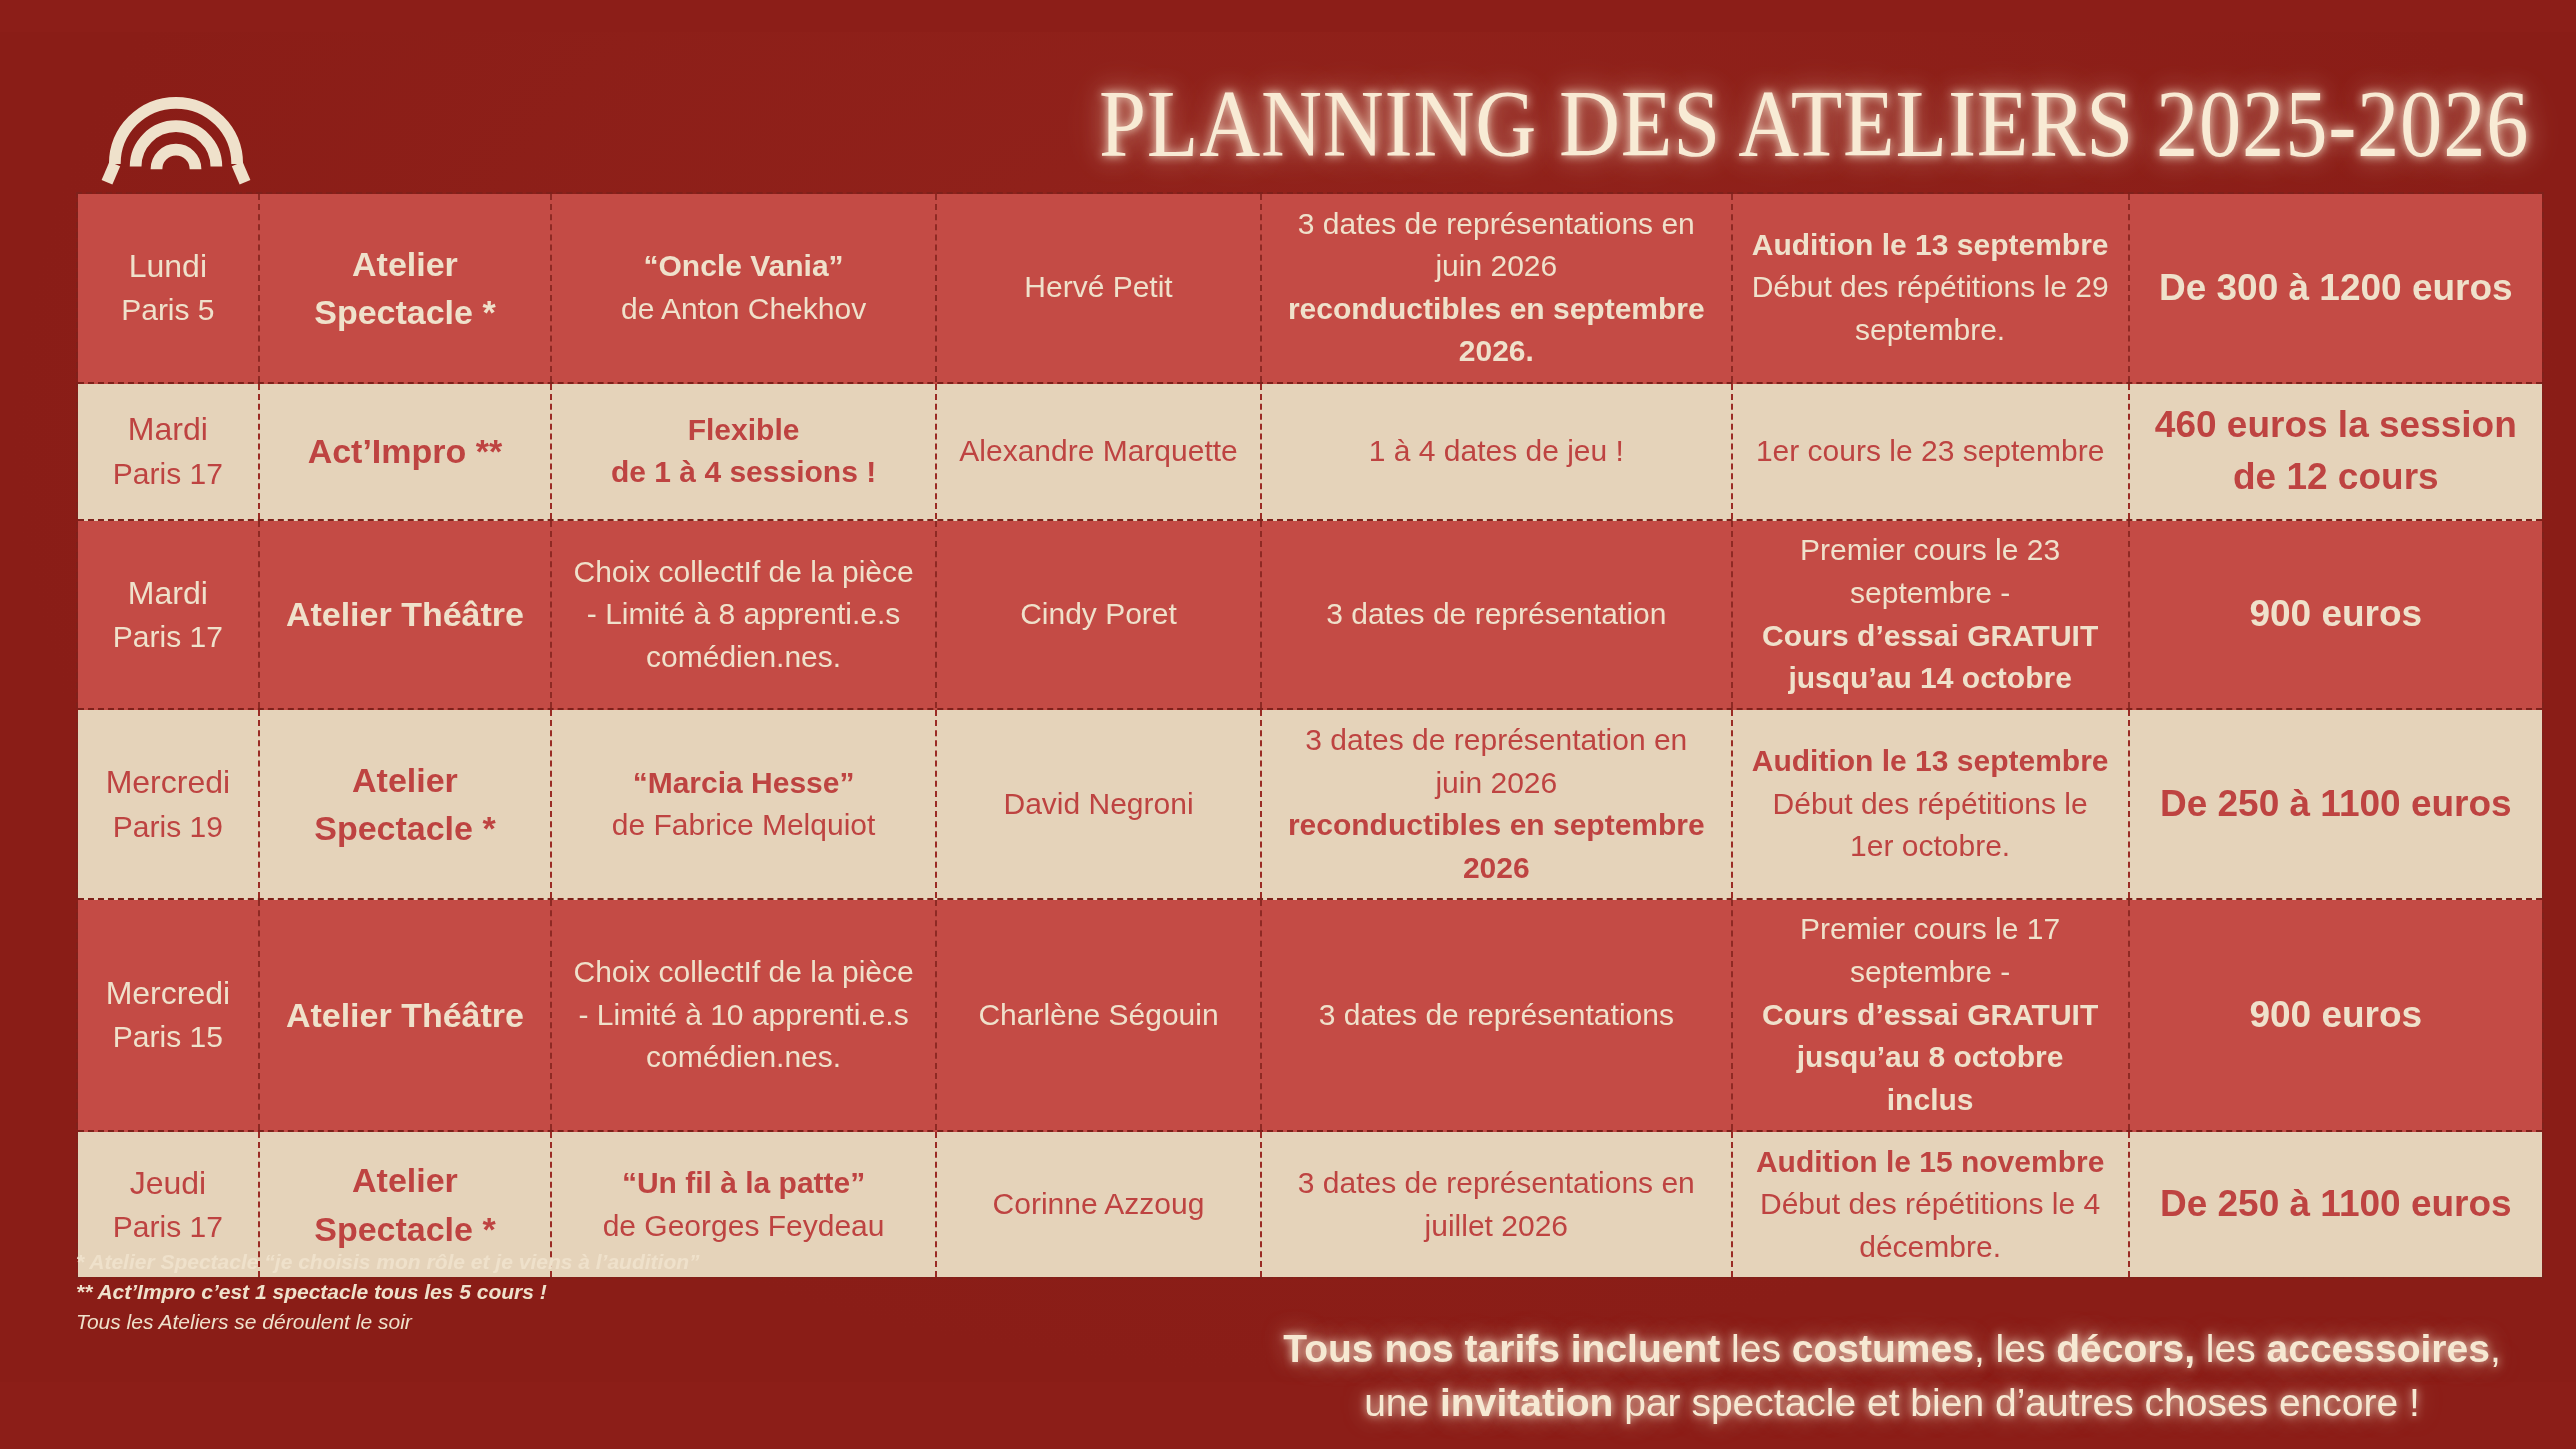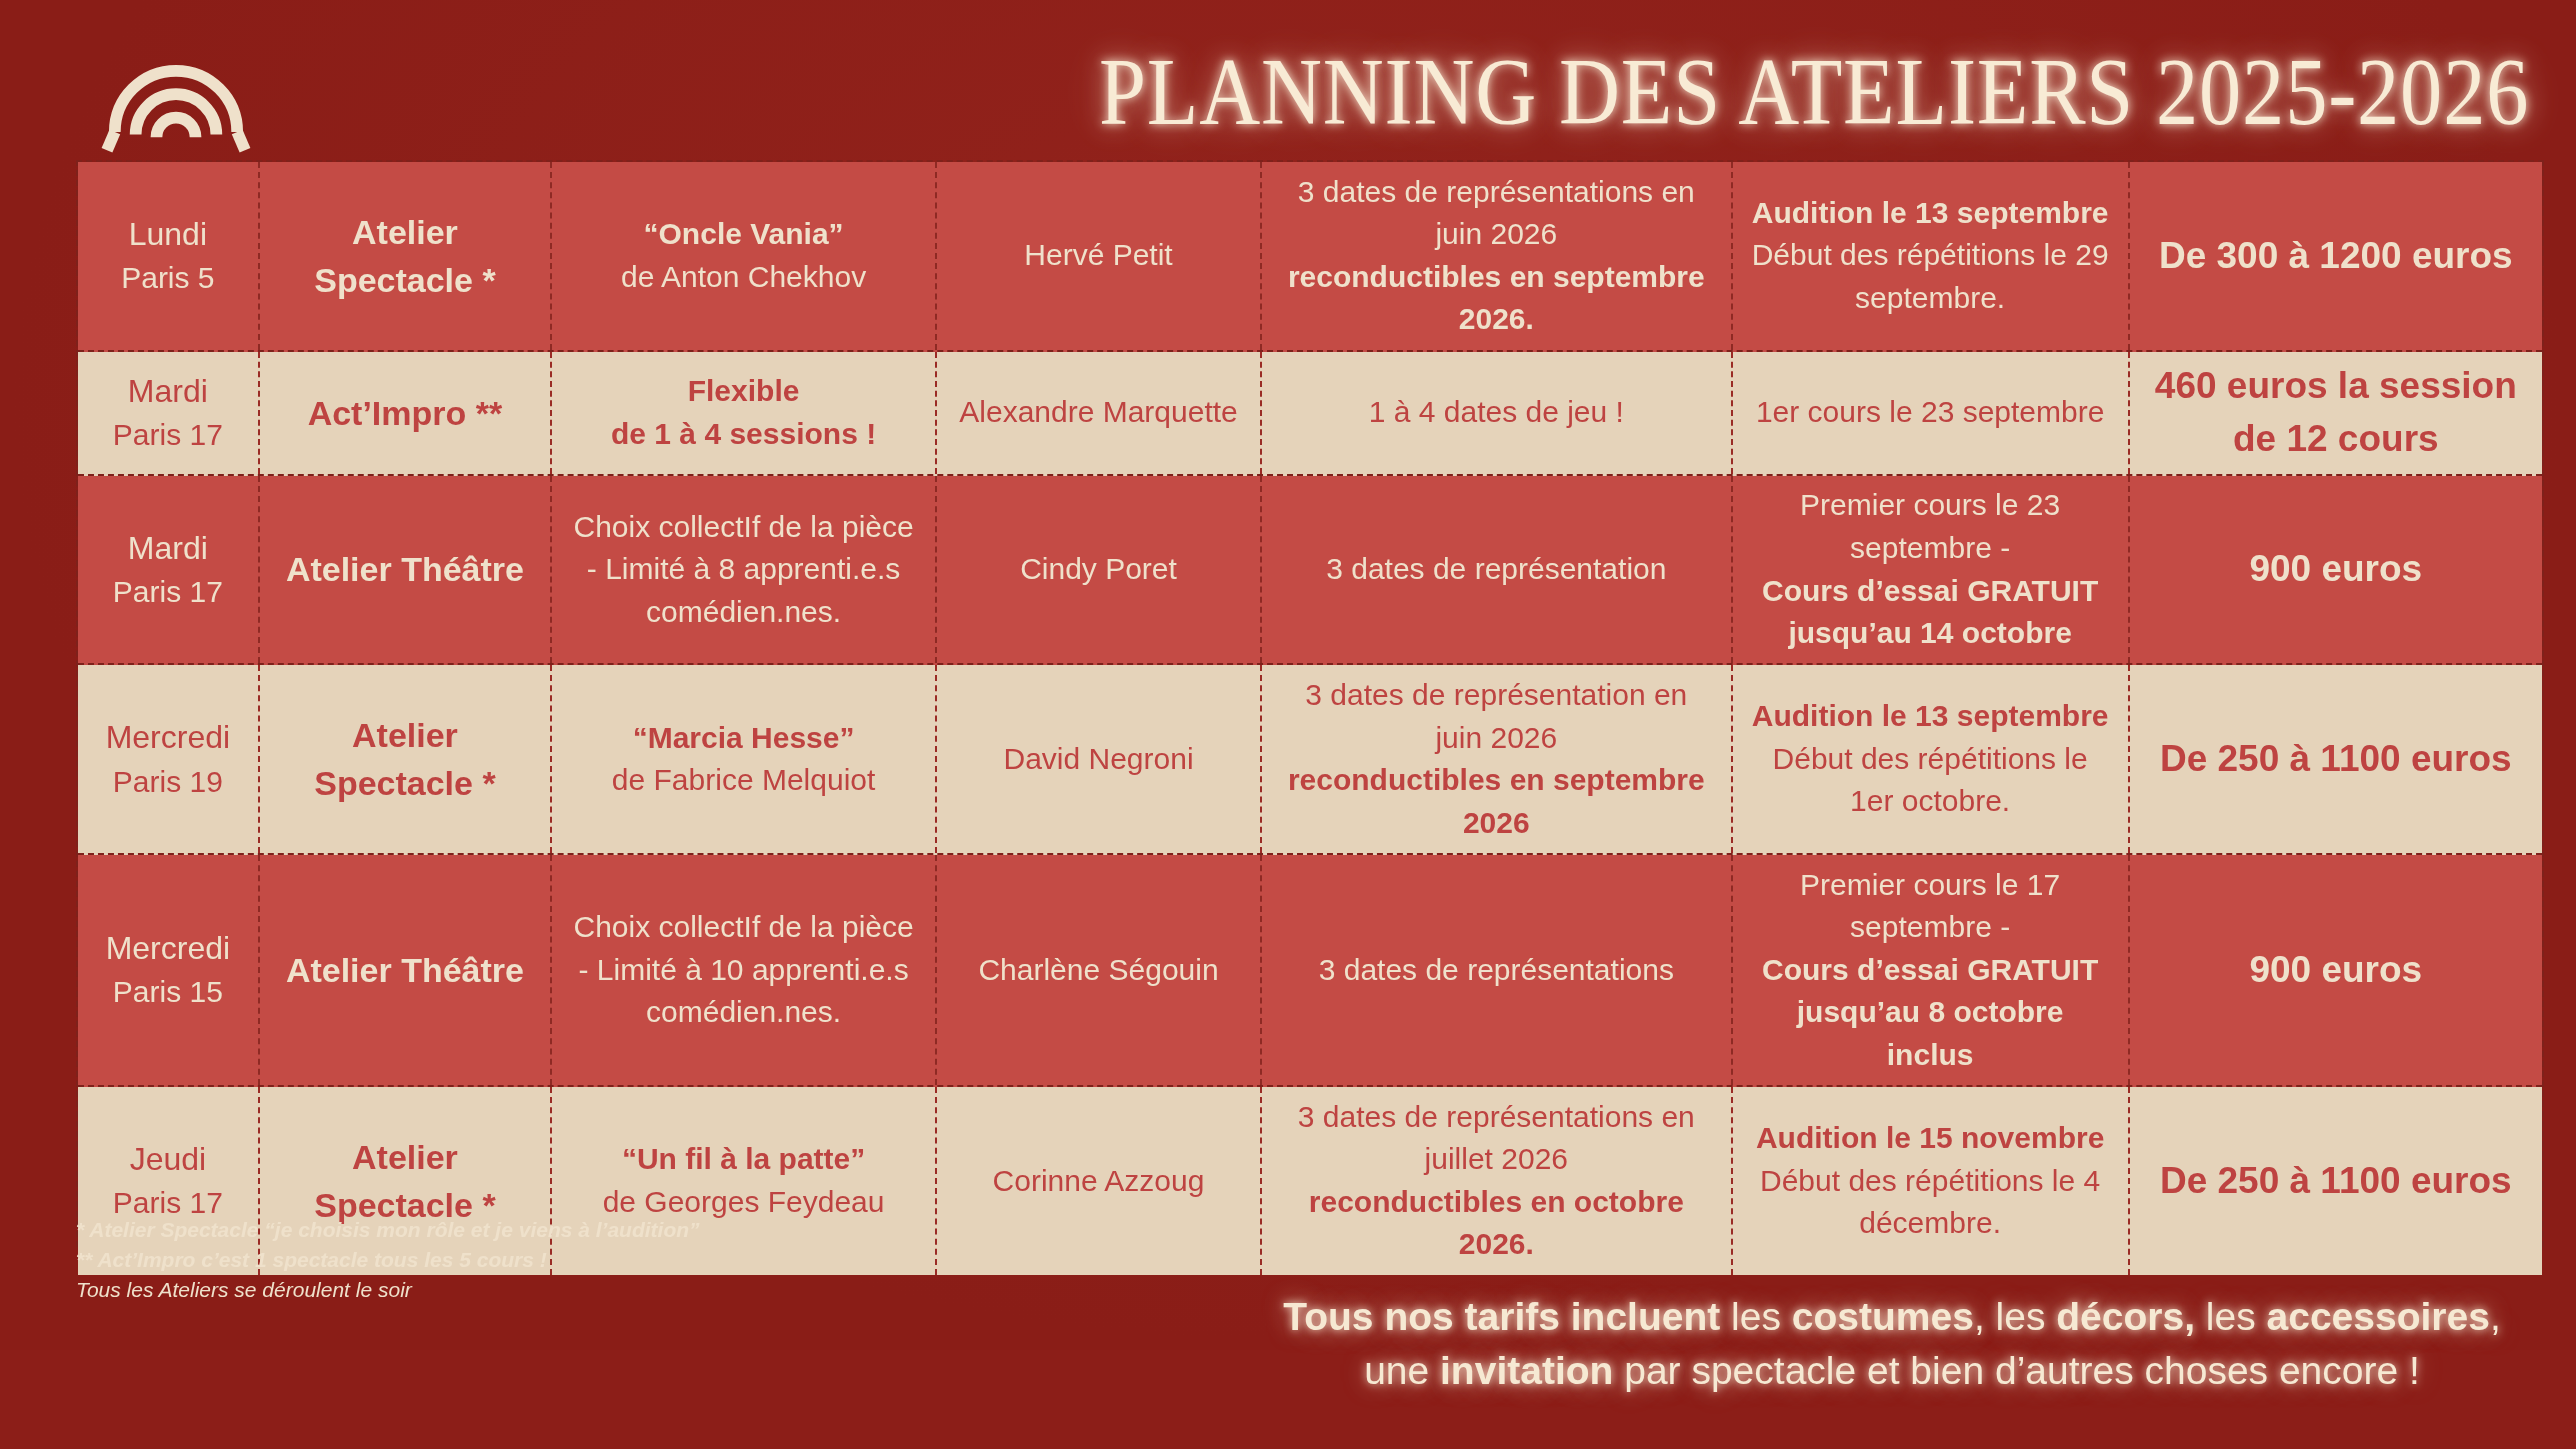--- a/index.html
+++ b/index.html
@@ -2,21 +2,21 @@
 <html style="font-size:13.7px"><head>
 <meta charset="utf-8">
 <style>
   html,body{margin:0;padding:0;}
   body{
     width:2576px;height:1449px;overflow:hidden;
     background:#8C1E18;
     font-family:"Liberation Sans","DejaVu Sans",sans-serif;
     -webkit-font-smoothing:antialiased;
   }
-  .stage{position:relative;width:2576px;height:1350px;background:radial-gradient(ellipse at 50% 30%, #93231C 0%, #8A1D17 70%);}
+  .stage{position:relative;width:2576px;height:1350px;background:radial-gradient(ellipse at 50% 30%, #93231C 0%, #8A1D17 70%);margin-top:32px;}
 
   
   .logo{position:absolute;left:90px;top:33px;width:172px;text-align:center;}
   .logo svg{display:block;margin:0 auto;}
   .logo-text{
     color:#EFE1CB;font-weight:700;font-size:29px;letter-spacing:0.9px;
     transform:scaleX(.92);transform-origin:center;margin-top:1.7px;white-space:nowrap;
   }
   .title{
     position:absolute;top:36px;right:47px;
@@ -159,21 +159,21 @@
 
     <div class="row cream">
       <div class="cell">
         <span class="day-line">Jeudi</span>
         <span>Paris 17</span>
       </div>
       <div class="cell workshop">Atelier Spectacle *</div>
       <div class="cell"><span class="b">“Un fil à la patte”
 </span><span>de Georges Feydeau</span></div>
       <div class="cell">Corinne Azzoug</div>
-      <div class="cell"><span>3 dates de représentations en juillet 2026 </span><span class="b">reconductibles en octobre 2026.</span></div>
+      <div class="cell"><span>3 dates de représentations en juillet 2026 </span></div>
       <div class="cell"><span class="b">Audition le 15 novembre
 </span><span>Début des répétitions le 4 décembre.</span></div>
       <div class="cell price">De 250 à 1100 euros</div>
     </div>
 
   </div>
 
   <div class="footnotes">
     <div class="footnote">* Atelier Spectacle “je choisis mon rôle et je viens à l’audition”</div>
     <div class="footnote">** Act’Impro c’est 1 spectacle tous les 5 cours !</div>

